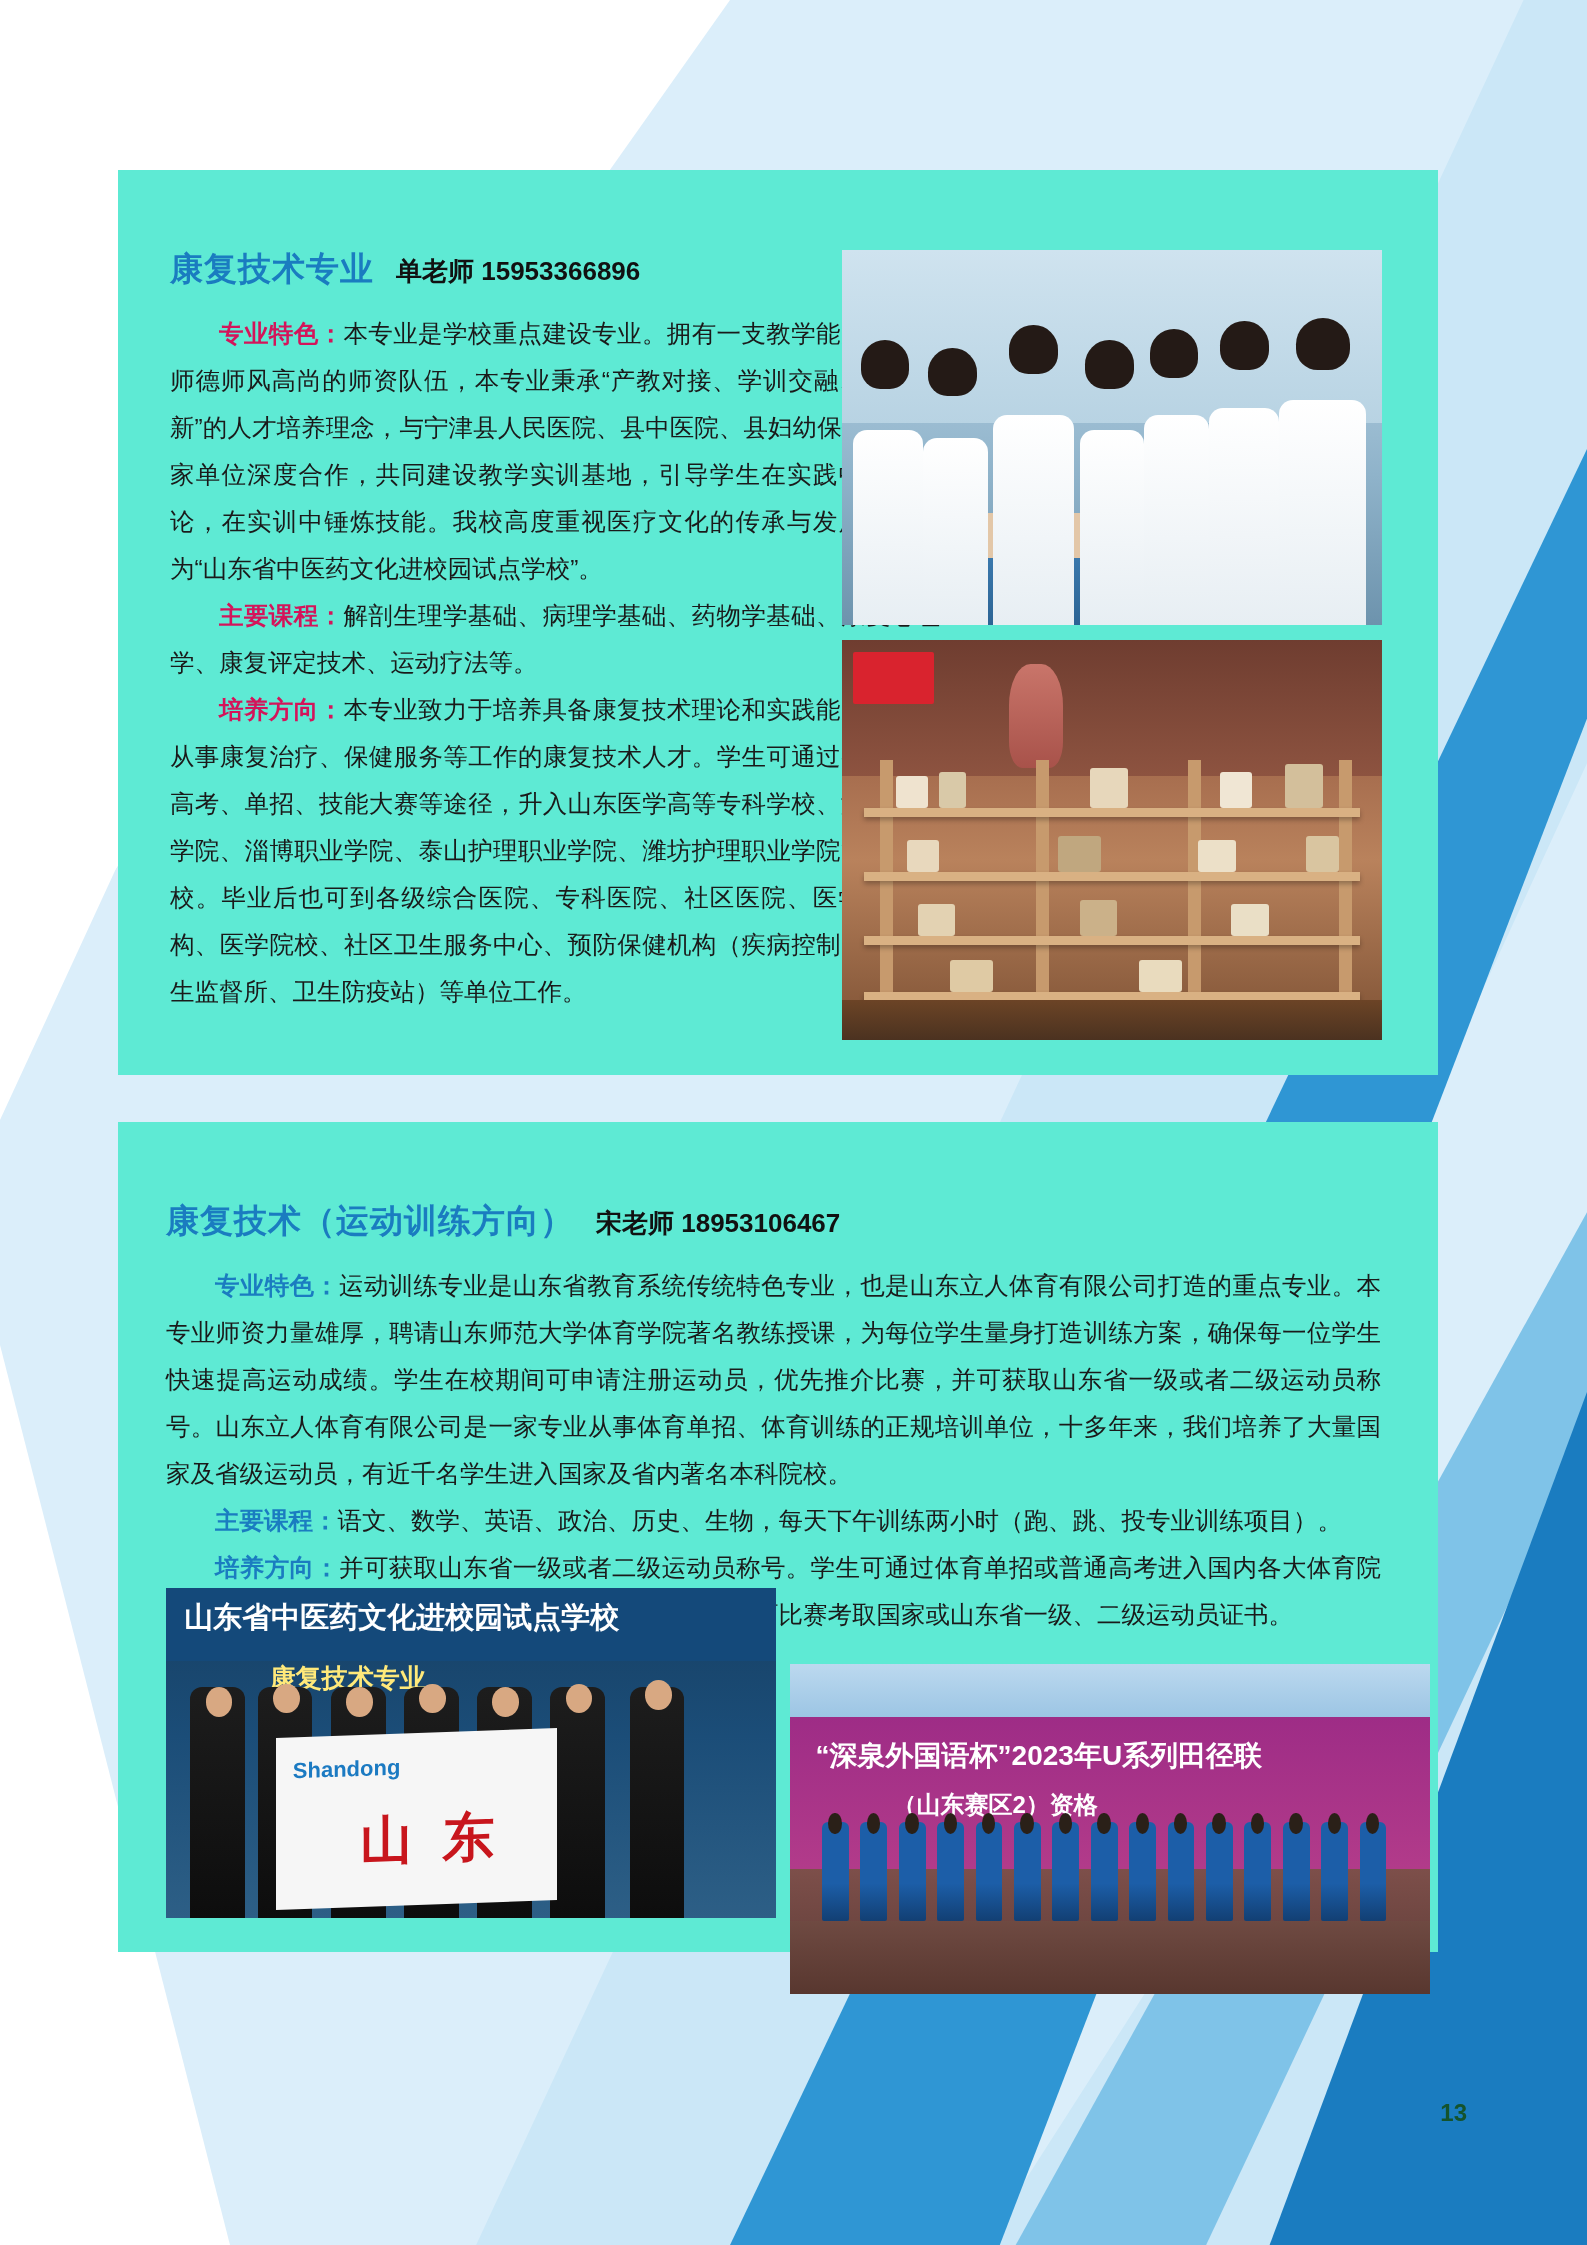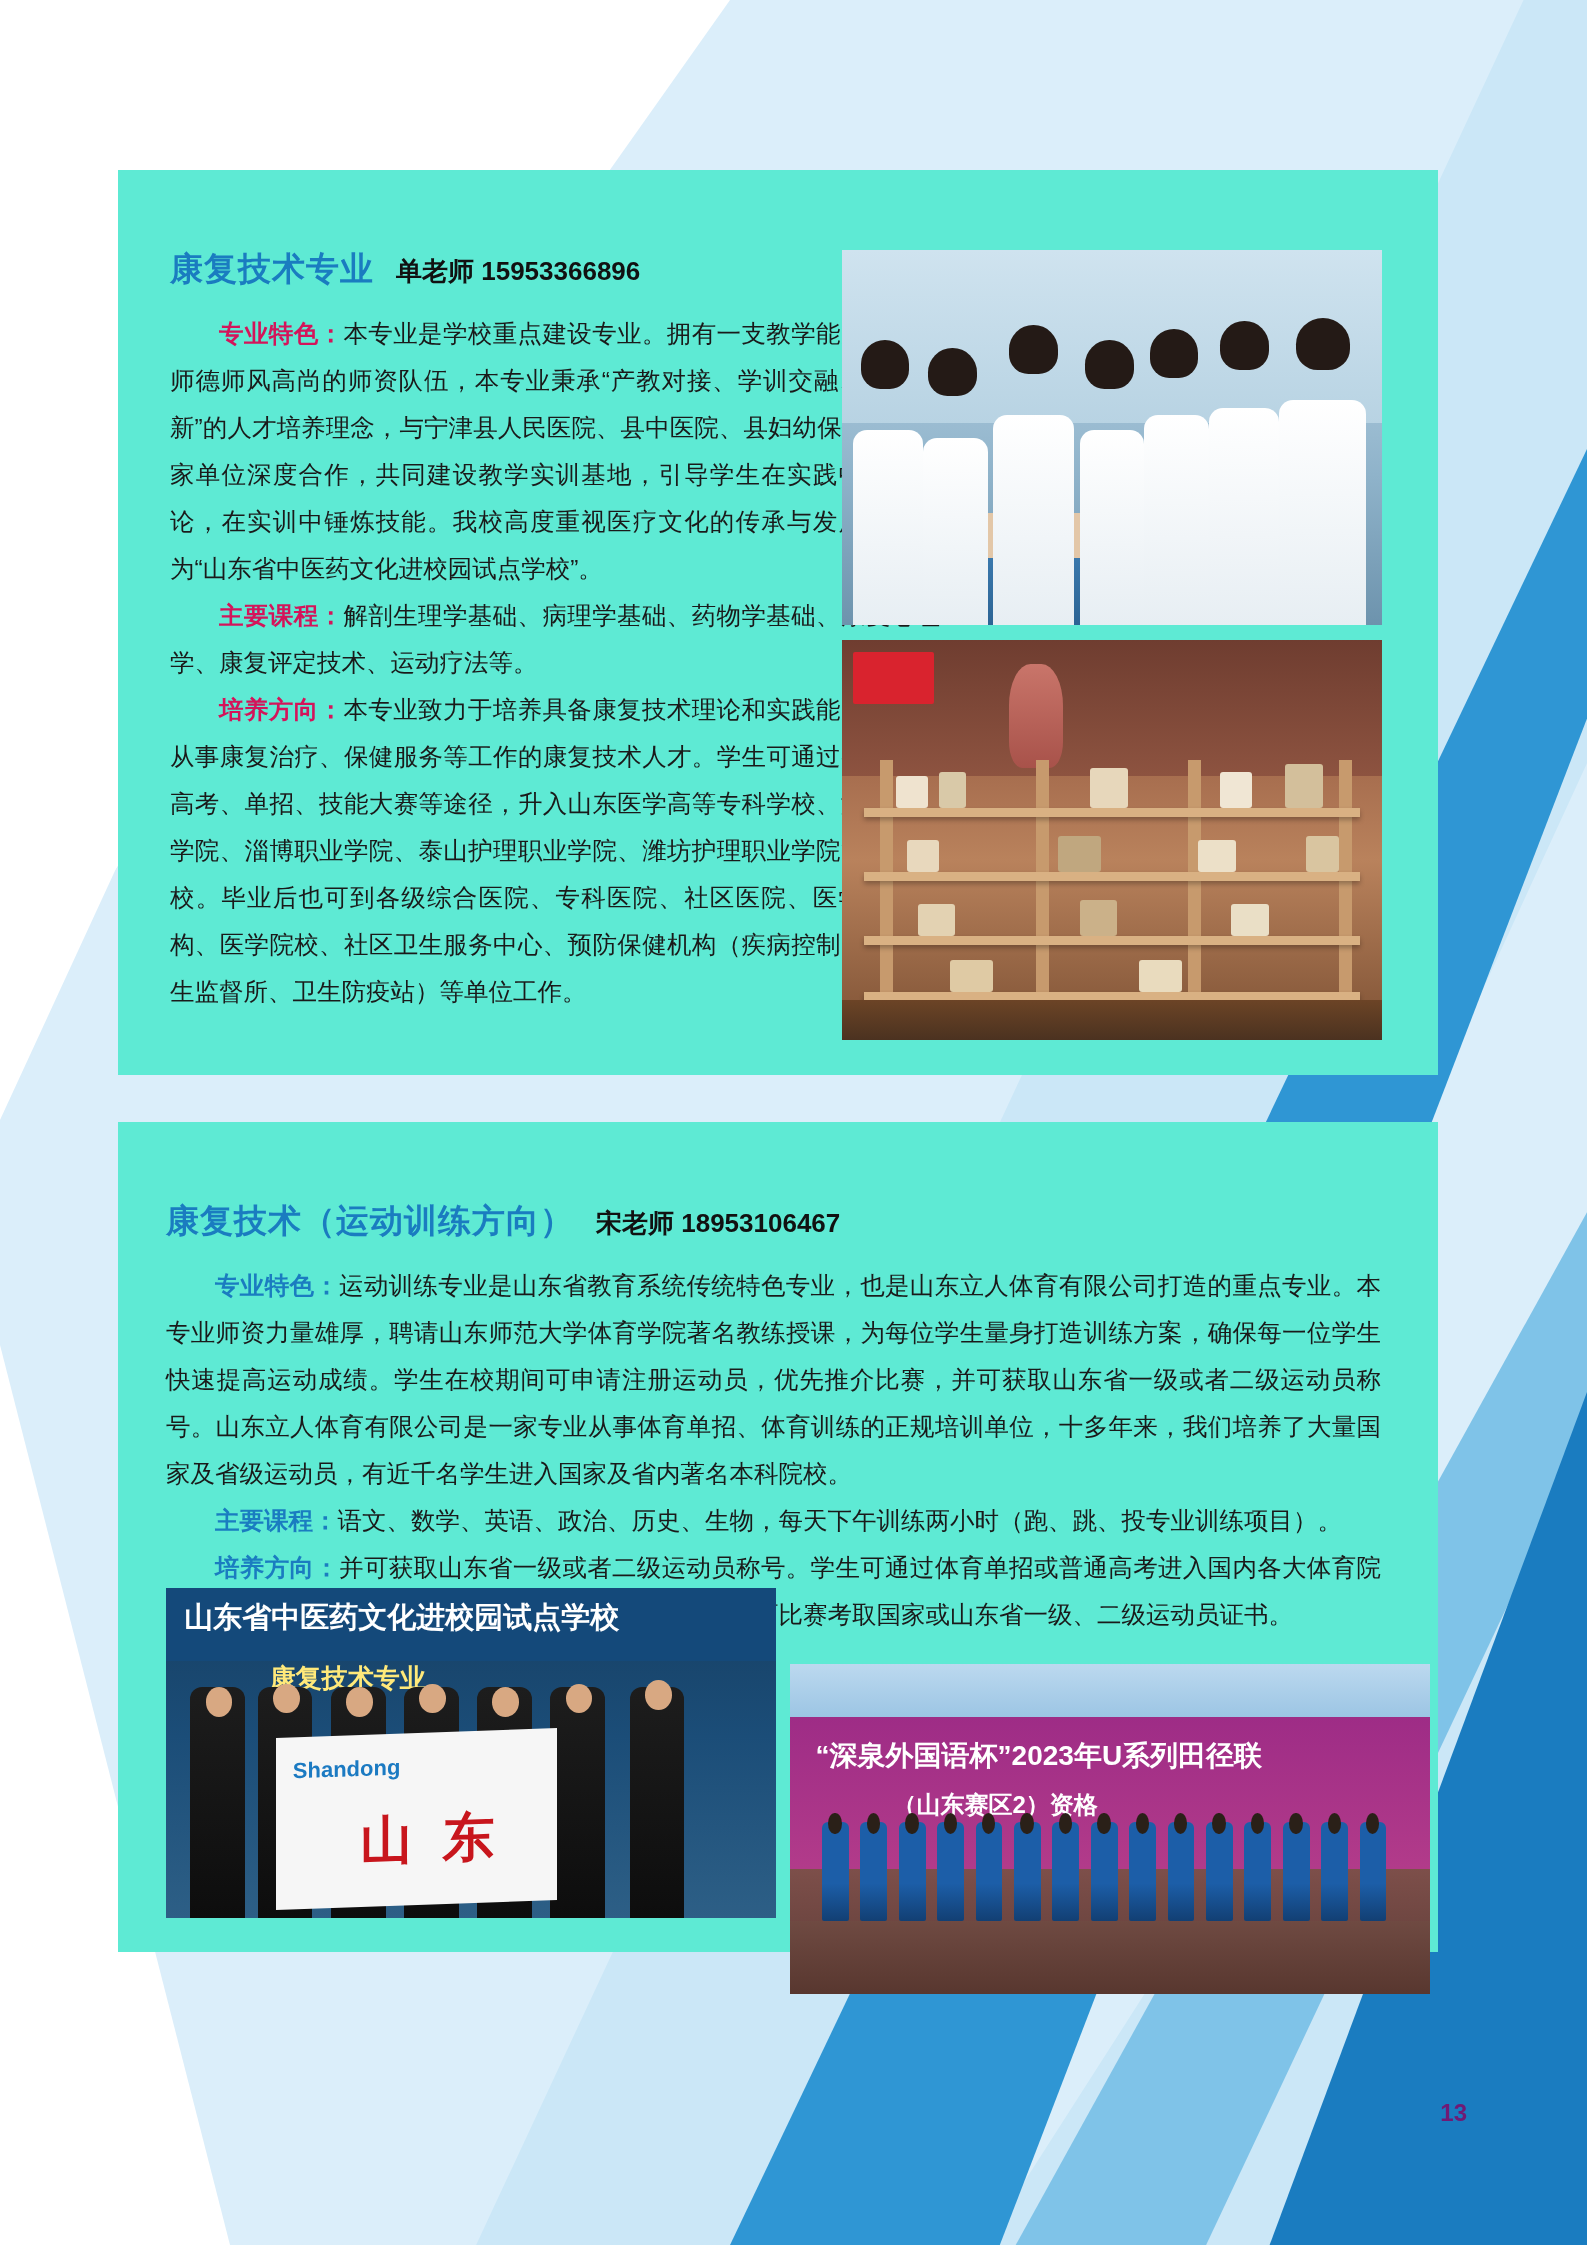--- a/index.html
+++ b/index.html
@@ -68,21 +68,21 @@
   
   .page-num-wrap {
     position: absolute;
     right: 0;
     bottom: 118px;
     display: flex;
     align-items: center;
     gap: 10px;
   }
   .page-num {
-    color: #701a75;
+    color: #14532d;
     font-size: 24px;
     font-weight: bold;
     font-family: "Liberation Sans", sans-serif;
     margin-left: 24px;
   }
   .page-bar {
     width: 110px;
     height: 10px;
     background: #1a7cc0;
   }

